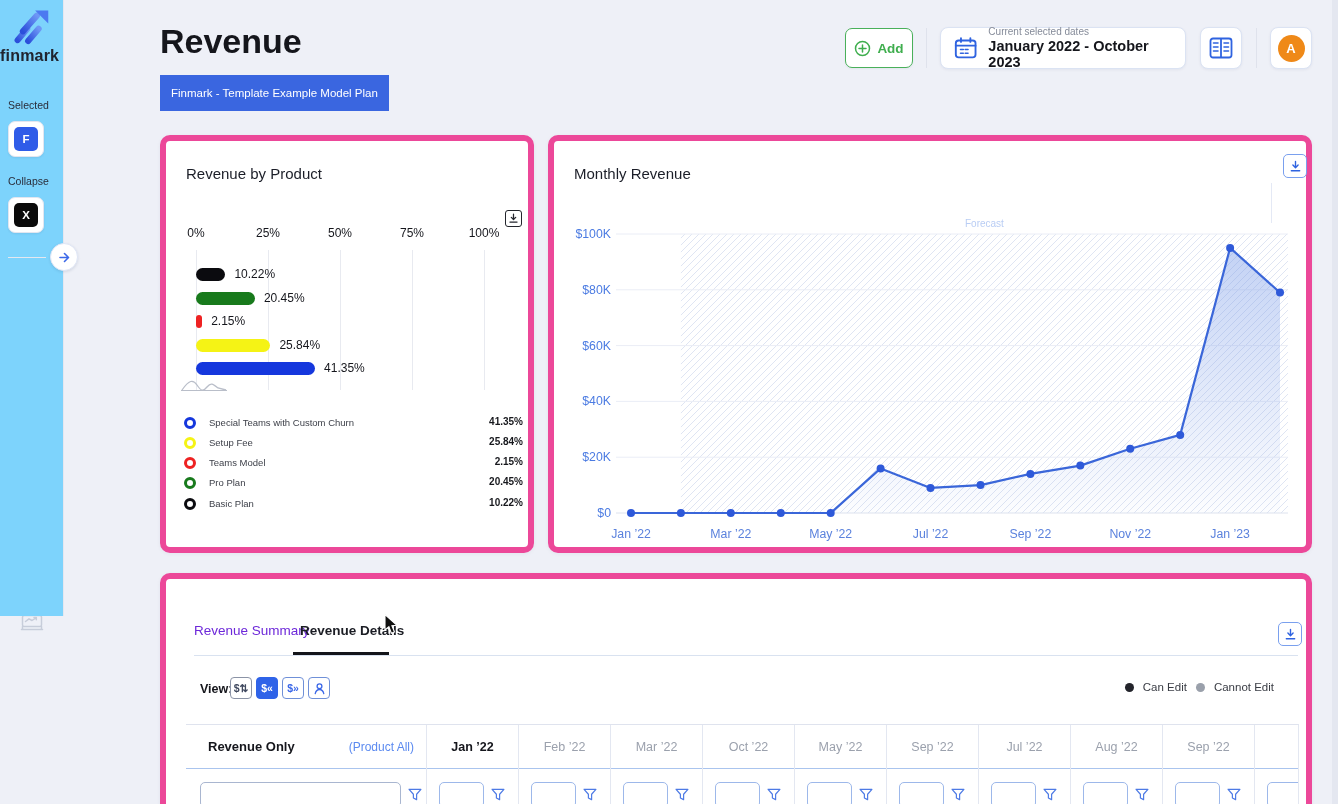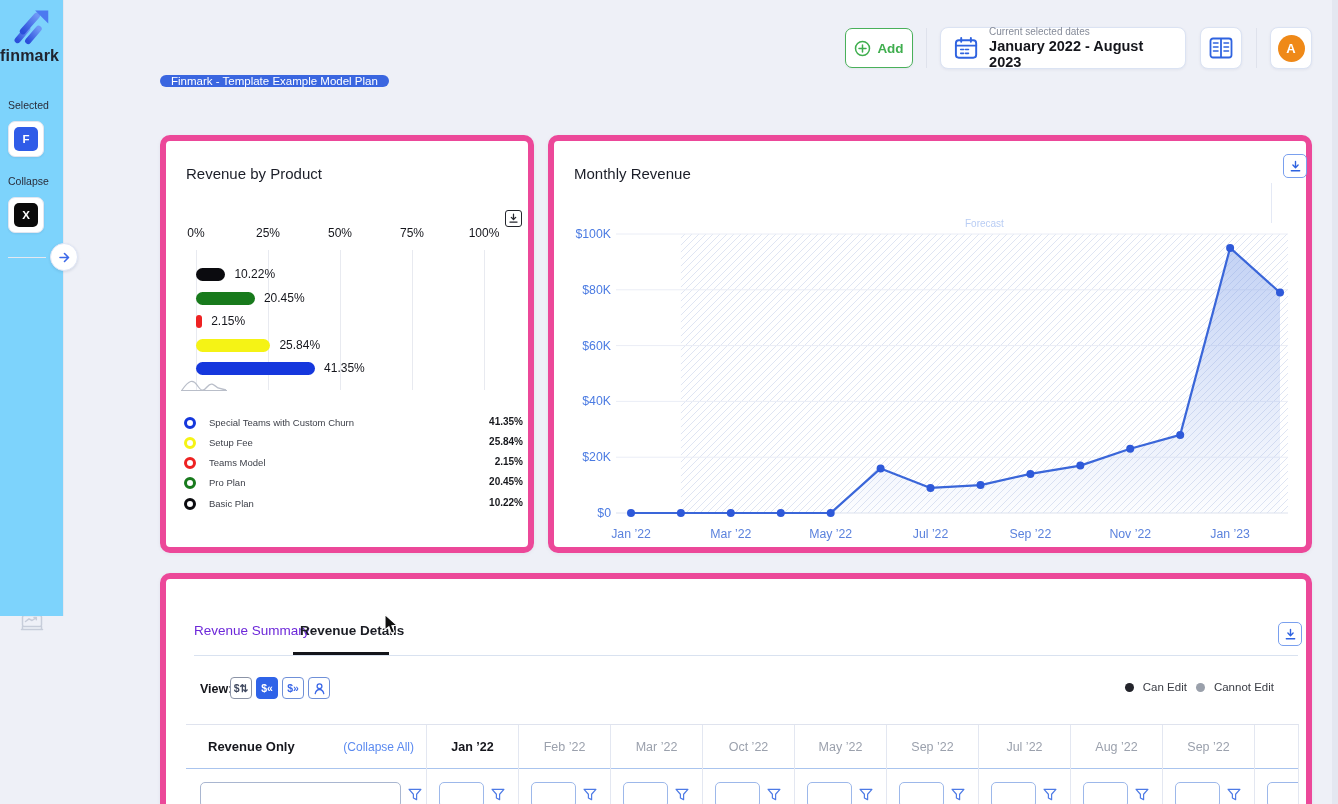--- a/index.html
+++ b/index.html
@@ -22,21 +22,21 @@
 #side-nav{position:absolute;left:0;top:284px;width:64px}
 .nav-item{width:64px;height:52px;display:flex;align-items:center;justify-content:center;cursor:pointer}
 .nav-item svg{stroke:#c7cdda;fill:none;stroke-width:1.5;stroke-linecap:round;stroke-linejoin:round}
 .nav-item.active{height:52px}
 .nav-active-box{width:34px;height:34px;background:#2456e8;border-radius:8px;display:flex;align-items:center;justify-content:center}
 .nav-active-box svg{stroke:#fff}
 
 
 #page-title{position:absolute;left:160px;top:22px;font-size:34px;font-weight:700;color:#15161c}
 #plan-badge{position:absolute;left:160px;top:75px;background:#3a66e0;color:#fff;font-size:11.5px;font-weight:500;
-  padding:0 11px;border-radius:8px}
+  padding:12px 11px;border-radius:0}
 .hdr-divider{position:absolute;top:28px;width:1px;height:40px;background:#dfe2ec}
 #add-btn{position:absolute;left:845px;top:28px;width:68px;height:40px;background:#fff;border:1px solid #49b05a;border-radius:7px;
   display:flex;align-items:center;justify-content:center;gap:6px;color:#3fae4e;font-weight:700;font-size:13.5px;cursor:pointer;
   box-shadow:0 1px 2px rgba(25,39,80,.05)}
 #date-box{position:absolute;left:940px;top:27px;width:246px;height:42px;background:#fff;border:1px solid #dbe3f3;border-radius:8px;
   box-shadow:0 1px 3px rgba(25,39,80,.06);display:flex;align-items:center;padding:0 12px;gap:10px;cursor:pointer}
 #date-caption{font-size:10px;color:#858b99}
 #date-value{font-size:14.5px;font-weight:700;color:#15161c;margin-top:1px}
 .icon-btn{position:absolute;top:27px;width:42px;height:42px;background:#fff;border:1px solid #dbe3f3;border-radius:8px;
   box-shadow:0 1px 3px rgba(25,39,80,.06);display:flex;align-items:center;justify-content:center;cursor:pointer}
@@ -194,40 +194,41 @@
       <svg width="26" height="26" viewBox="0 0 26 26">
         <rect x="3.5" y="6.5" width="19" height="11" rx="1.5"></rect>
         <path d="M7 6.3 c0-2 1.5-3 3-2.3"></path>
         <path d="M6.5 12.5 L10 9.8 L13 11.5 L17 8.8"></path>
           <path d="M15 8.5 h2.3 v2.3"></path>
         <path d="M3.5 17.5 L3.5 20.5 M22.5 17.5 L22.5 20.5 M2.5 20.5 h21"></path>
       </svg>
     </div>
   </div>
 
+  <div id="page-title">Revenue</div>
   <div id="plan-badge">Finmark - Template Example Model Plan</div>
 
   <div id="add-btn">
     <svg width="17" height="17" viewBox="0 0 17 17">
       <circle cx="8.5" cy="8.5" r="7" stroke="#3fae4e" stroke-width="1.5" fill="none"></circle>
       <path d="M8.5 5 v7 M5 8.5 h7" stroke="#3fae4e" stroke-width="1.5" stroke-linecap="round"></path>
     </svg>
     <span>Add</span>
   </div>
   <div class="hdr-divider" style="left:926px"></div>
 
   <div id="date-box">
     <svg width="27" height="27" viewBox="0 0 27 27">
       <rect x="3" y="5" width="21" height="18" rx="3" stroke="#2f63e0" stroke-width="2" fill="none"></rect>
       <path d="M8.5 2.5 v4 M18.5 2.5 v4 M3 10.5 h21" stroke="#2f63e0" stroke-width="2" stroke-linecap="round"></path>
       <path d="M8 14.5 h3 M13 14.5 h3 M8 18.5 h3 M13 18.5 h3" stroke="#2f63e0" stroke-width="1.7" stroke-linecap="round"></path>
     </svg>
     <div>
       <div id="date-caption">Current selected dates</div>
-      <div id="date-value">January 2022 - August 2023</div>
+      <div id="date-value">January 2022 - October 2023</div>
     </div>
   </div>
 
   <div class="icon-btn" style="left:1200px">
     <svg width="24" height="22" viewBox="0 0 24 22">
       <rect x="1.5" y="1.5" width="21" height="19" rx="2.5" stroke="#2f63e0" stroke-width="1.8" fill="none"></rect>
       <path d="M12 1.5 v19" stroke="#2f63e0" stroke-width="1.8"></path>
       <path d="M4.5 6 h4.5 M4.5 10 h4.5 M4.5 14 h4.5 M15 6 h4.5 M15 10 h4.5 M15 14 h4.5" stroke="#2f63e0" stroke-width="1.6" stroke-linecap="round"></path>
     </svg>
   </div>
@@ -386,21 +387,21 @@
         <span class="edit-dot" style="background:#23242b"></span>
            <span>Can Edit</span>
         <span class="edit-dot" style="background:#9aa0ab"></span>
            <span>Cannot Edit</span>
       </div>
 
     <div id="rev-table">
         <div class="tcol first" style="width:240px">
     <div class="th">
       <span id="first-th-label">Revenue Only</span>
-      <span id="collapse-link">(Collapse All)</span>
+      <span id="collapse-link">(Product All)</span>
     </div>
     <div class="tf">
       <input class="filter-input" style="left: 14px; width: 201px; border-color: rgb(169, 182, 208);" value="">
       <span style="position:absolute;left:222px;top:0">
               <svg class="funnel" width="14" height="14" viewBox="0 0 13 13">
     <path d="M1 1.2 h11 L8 5.8 v5 L5 9.2 V5.8 Z" fill="none" stroke="#4d7ae5" stroke-width="1.1" stroke-linejoin="round"></path>
               </svg>
             </span>
     </div>
         </div>

